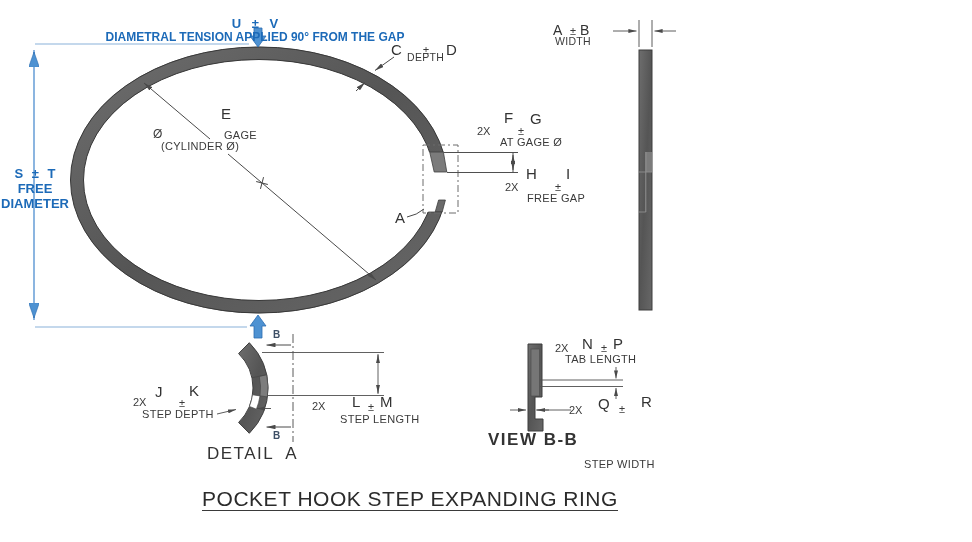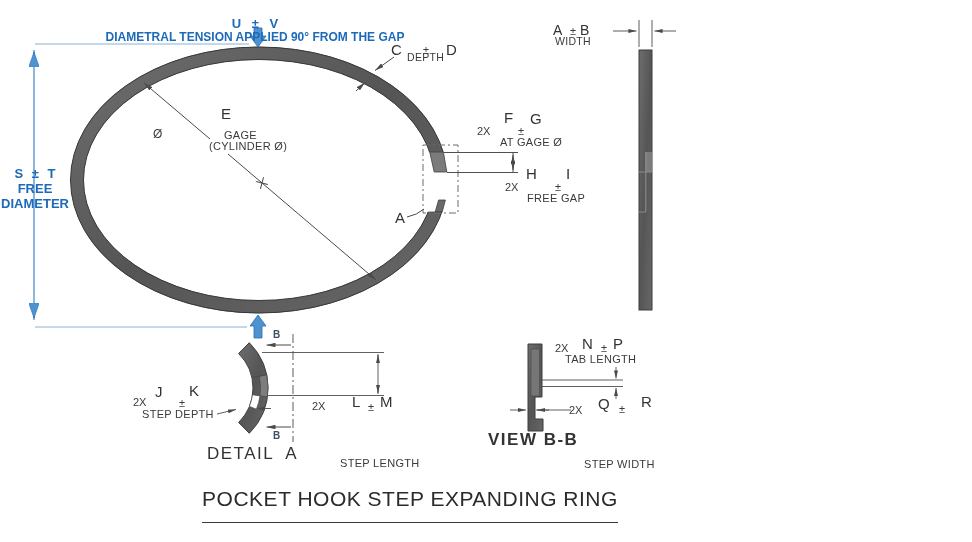--- a/index.html
+++ b/index.html
@@ -8,21 +8,21 @@
   svg{position:absolute;left:0;top:0;}
   .lbl{position:absolute;color:#333333;font-size:15px;line-height:1;white-space:pre;}
   .sm{position:absolute;color:#3a3a3a;font-size:11px;line-height:1;letter-spacing:.3px;white-space:pre;}
   .pm{position:absolute;color:#3a3a3a;font-size:11px;line-height:1;}
   .qty{position:absolute;color:#3a3a3a;font-size:11px;line-height:1;}
   .blue{position:absolute;color:#1c6ab8;font-weight:bold;line-height:1;white-space:pre;}
   .bmark{position:absolute;color:#3d4f66;font-size:10px;font-weight:bold;line-height:1;}
   .viewtitle{position:absolute;color:#333333;font-size:17px;letter-spacing:1.5px;line-height:1;white-space:pre;}
   .maintitle{position:absolute;left:120px;top:487px;width:580px;text-align:center;}
   .maintitle span{color:#2b2b2b;font-size:21px;letter-spacing:.5px;border-bottom:1.5px solid #3a3a3a;
-                  padding-bottom:12px;line-height:1.1;}
+                  padding-bottom:0;line-height:1.1;}
   .ctr{text-align:center;margin-top:16px;}
 </style>
 </head>
 <body>
 
 <div id="stage">
 
 <svg width="972" height="542" viewBox="0 0 972 542">
   <defs>
     <linearGradient id="gMetal" x1="0" y1="0" x2="1" y2="1">
@@ -159,21 +159,21 @@
 <span class="sm" style="left:407px;top:52px;font-size:10.5px;">DEPTH</span>
 
 <span class="lbl" style="left:553px;top:23px;font-size:14px;">A</span>
 <span class="pm" style="left:570px;top:26px;">±</span>
 <span class="lbl" style="left:580px;top:23px;font-size:14px;">B</span>
 <span class="sm" style="left:555px;top:36px;font-size:10.5px;">WIDTH</span>
 
 <span class="lbl" style="left:221px;top:106px;">E</span>
 <span class="sm" style="left:153px;top:128px;font-size:12px;">Ø</span>
 <span class="sm" style="left:224px;top:130px;">GAGE</span>
-<span class="sm" style="left:161px;top:141px;margin-left:48px;">(CYLINDER Ø)</span>
+<span class="sm" style="left:161px;top:141px;">(CYLINDER Ø)</span>
 
 <span class="qty" style="left:477px;top:126px;">2X</span>
 <span class="lbl" style="left:504px;top:110px;">F</span>
 <span class="pm" style="left:518px;top:126px;">±</span>
 <span class="lbl" style="left:530px;top:111px;">G</span>
 <span class="sm" style="left:500px;top:137px;">AT GAGE Ø</span>
 
 <span class="qty" style="left:505px;top:182px;">2X</span>
 <span class="lbl" style="left:526px;top:166px;">H</span>
 <span class="pm" style="left:555px;top:182px;">±</span>
@@ -185,21 +185,21 @@
 <span class="qty" style="left:133px;top:397px;">2X</span>
 <span class="lbl" style="left:155px;top:384px;">J</span>
 <span class="pm" style="left:179px;top:398px;">±</span>
 <span class="lbl" style="left:189px;top:383px;">K</span>
 <span class="sm" style="left:142px;top:409px;">STEP DEPTH</span>
 
 <span class="qty" style="left:312px;top:401px;">2X</span>
 <span class="lbl" style="left:352px;top:394px;">L</span>
 <span class="pm" style="left:368px;top:402px;">±</span>
 <span class="lbl" style="left:380px;top:394px;">M</span>
-<span class="sm" style="left:340px;top:414px;margin-top:44px;">STEP LENGTH</span>
+<span class="sm" style="left:340px;top:414px;">STEP LENGTH</span>
 
 <span class="bmark" style="left:273px;top:330px;">B</span>
 <span class="bmark" style="left:273px;top:431px;">B</span>
 
 <span class="viewtitle" style="left:207px;top:445px;">DETAIL  A</span>
 <span class="viewtitle" style="left:488px;top:431px;font-weight:bold;">VIEW B-B</span>
 
 <span class="qty" style="left:555px;top:343px;">2X</span>
 <span class="lbl" style="left:582px;top:336px;">N</span>
 <span class="pm" style="left:601px;top:343px;">±</span>

